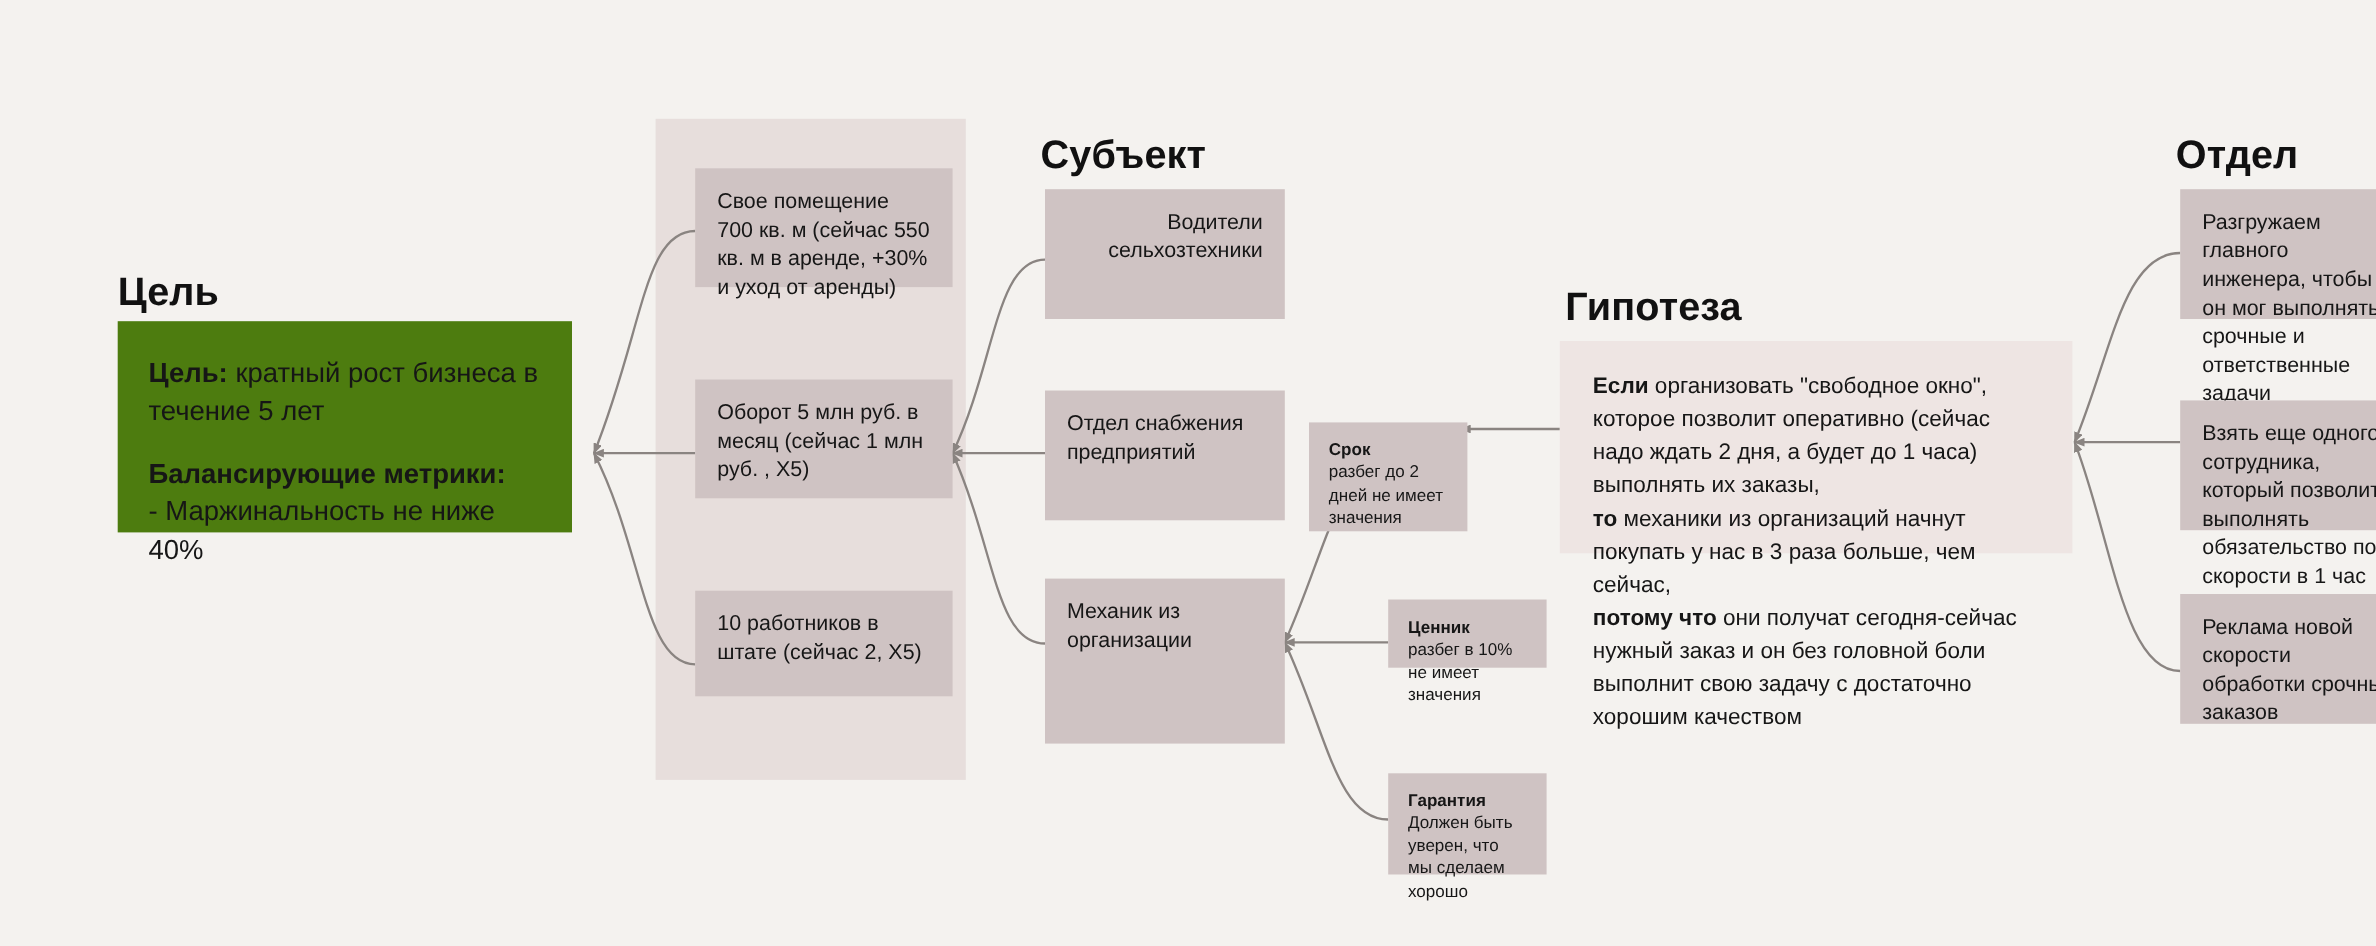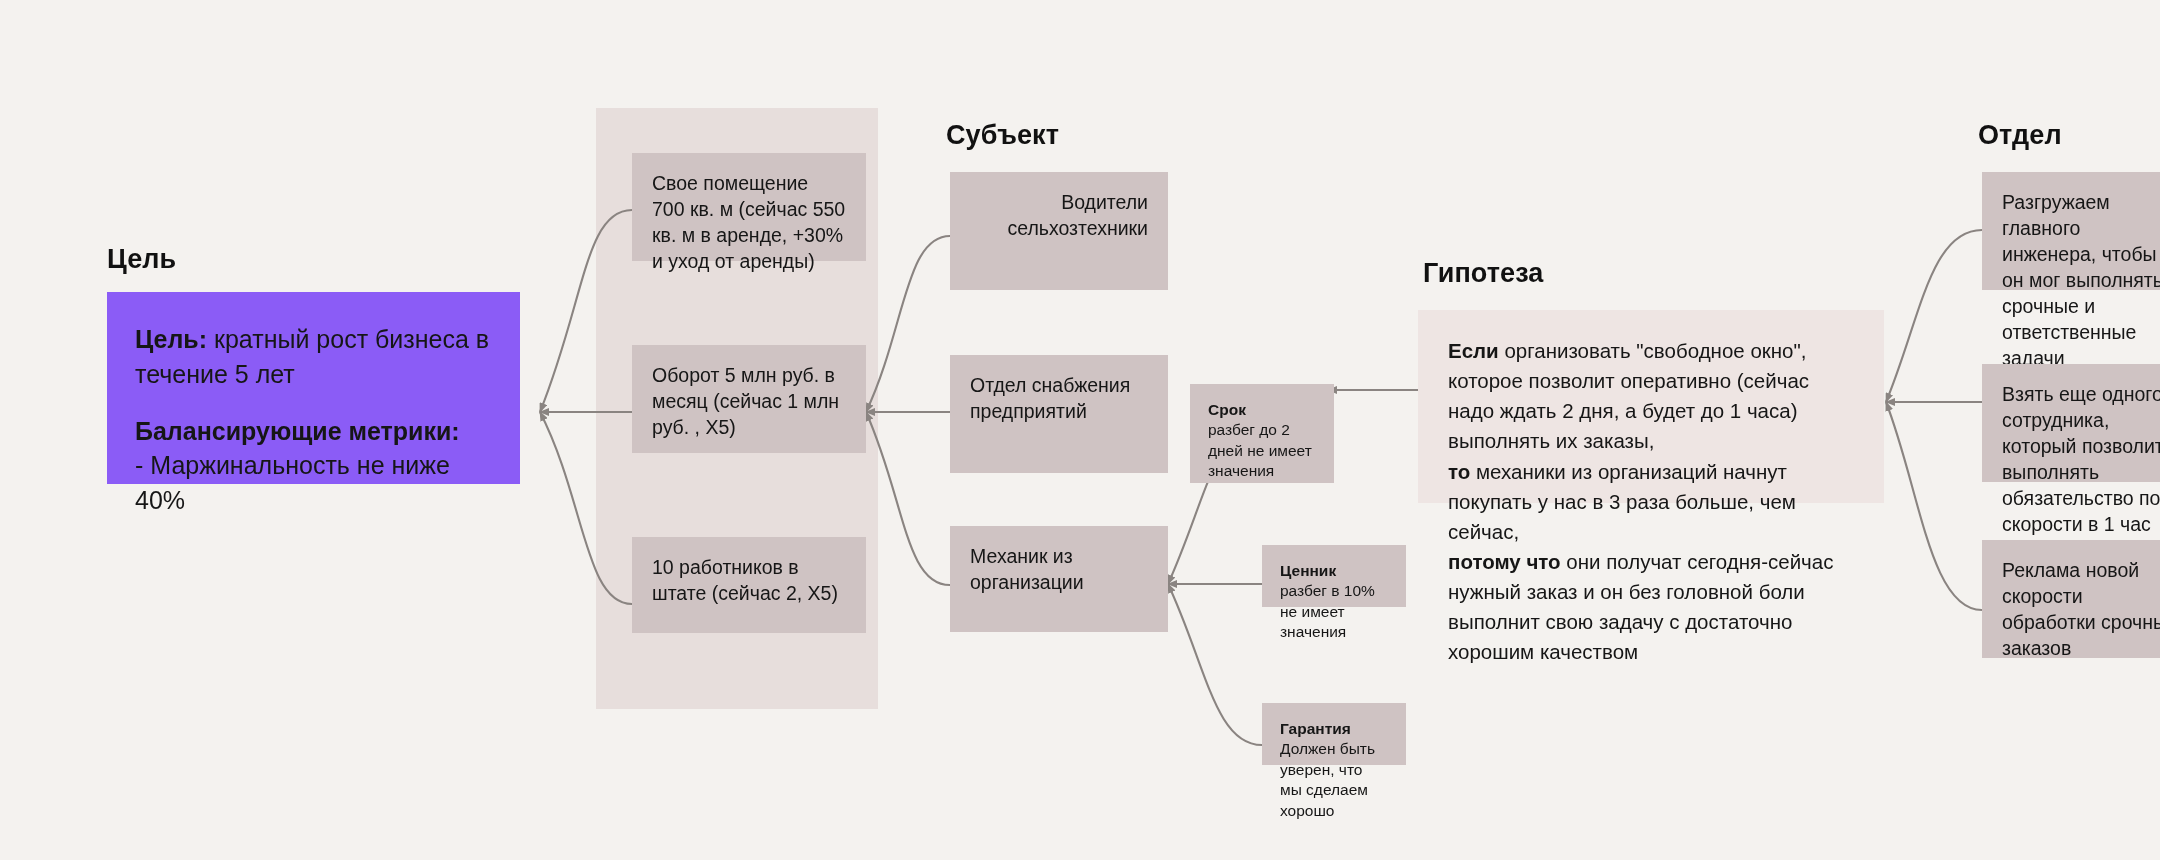--- a/index.html
+++ b/index.html
@@ -21,41 +21,41 @@
   svg.edges {
     position: absolute;
     left: 0;
     top: 0;
     width: 2160px;
     height: 860px;
     pointer-events: none;
   }
   .col-title {
     position: absolute;
-    font-size: 27px;
+    font-size: 36px;
     font-weight: bold;
     color: #111111;
     letter-spacing: 0.1px;
     white-space: nowrap;
   }
   .group-box {
     position: absolute;
     background: #e7dedc;
   }
   .node {
     position: absolute;
     background: #cfc3c3;
     box-sizing: border-box;
     padding: 18px 20px 14px 20px;
     color: #161616;
     font-size: 19.5px;
     line-height: 1.33;
   }
   .node.goal {
-    background: #8b5cf6;
+    background: #4d7c0f;
     padding: 30px 28px;
     font-size: 25px;
     line-height: 1.38;
   }
   .node.hypothesis {
     background: #eee5e3;
     padding: 26px 30px;
     font-size: 20.5px;
     line-height: 1.47;
   }
@@ -126,33 +126,33 @@
   <div class="node" style="left:632px; top:153px; width:234px; height:108px;">Свое помещение 700 кв. м (сейчас 550 кв. м в аренде, +30% и уход от аренды)</div>
 
   <div class="node" style="left:632px; top:345px; width:234px; height:108px;">Оборот 5 млн руб. в месяц (сейчас 1 млн руб. , X5)</div>
 
   <div class="node" style="left:632px; top:537px; width:234px; height:96px;">10 работников в штате (сейчас 2, X5)</div>
 
   <div class="node" style="left:950px; top:172px; width:218px; height:118px;text-align:right;">Водители сельхозтехники</div>
 
   <div class="node" style="left:950px; top:355px; width:218px; height:118px;">Отдел снабжения предприятий</div>
 
-  <div class="node" style="left:950px; top:526px; width:218px; height:106px;">Механик из организации</div>
+  <div class="node" style="left:950px; top:526px; width:218px; height:150px;">Механик из организации</div>
 
   <div class="node mini" style="left:1190px; top:384px; width:144px; height:99px;">
     <span class="mini-title">Срок</span>
     <span class="ln">разбег до 2 дней не имеет значения</span>
   </div>
 
   <div class="node mini" style="left:1262px; top:545px; width:144px; height:62px;">
     <span class="mini-title">Ценник</span>
     <span class="ln">разбег в 10% не имеет значения</span>
   </div>
 
-  <div class="node mini" style="left:1262px; top:703px; width:144px; height:62px;">
+  <div class="node mini" style="left:1262px; top:703px; width:144px; height:92px;">
     <span class="mini-title">Гарантия</span>
     <span class="ln">Должен быть уверен, что мы сделаем хорошо</span>
   </div>
 
   <div class="node hypothesis" style="left:1418px; top:310px; width:466px; height:193px;">
     <span class="ln"><b>Если</b><span> организовать "свободное окно", которое позволит оперативно (сейчас надо ждать 2 дня, а будет до 1 часа) выполнять их заказы,</span></span>
     <span class="ln"><b>то</b><span> механики из организаций начнут покупать у нас в 3 раза больше, чем сейчас,</span></span>
     <span class="ln"><b>потому что</b><span> они получат сегодня-сейчас нужный заказ и он без головной боли выполнит свою задачу с достаточно хорошим качеством</span></span>
   </div>
 

